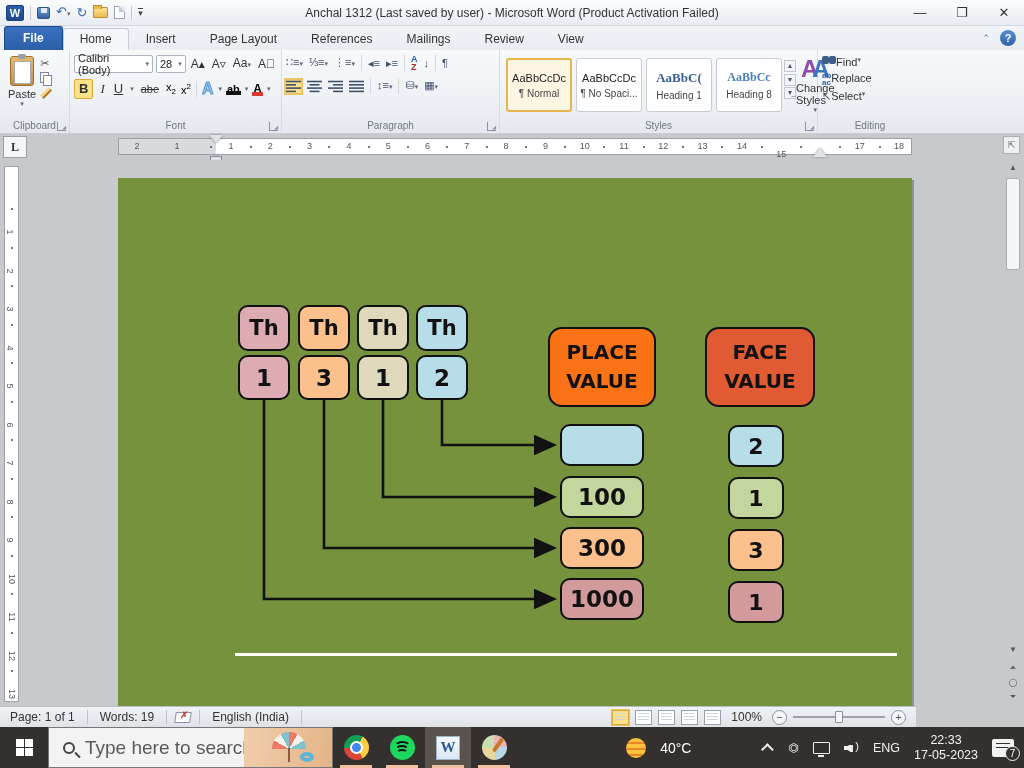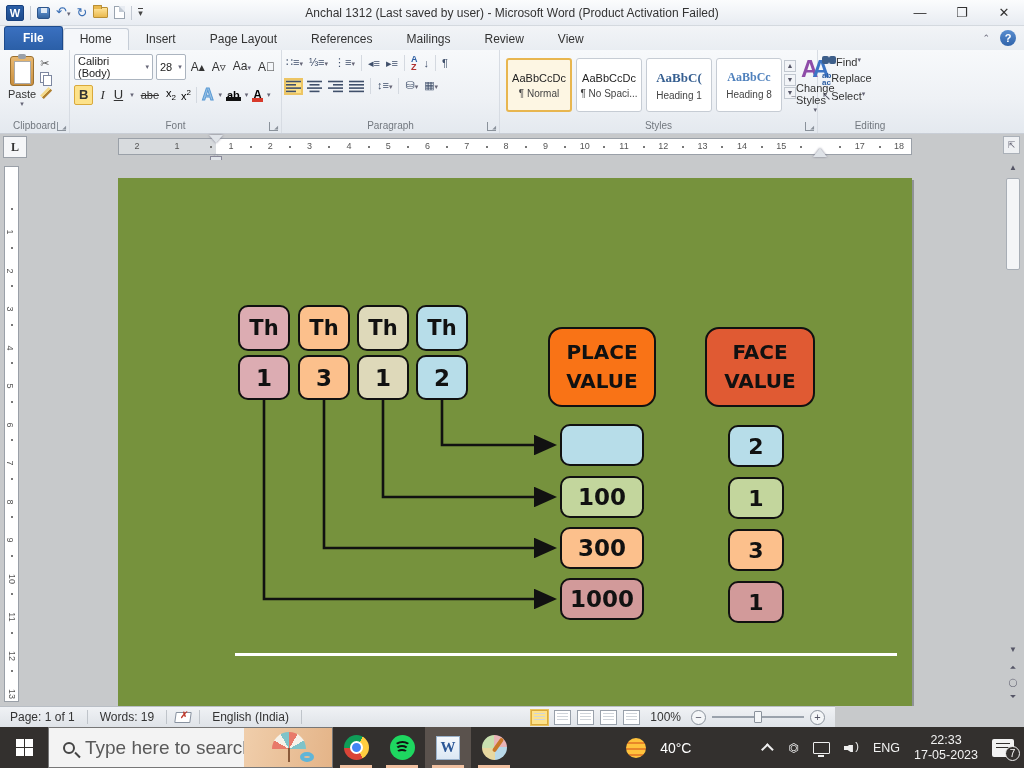--- a/index.html
+++ b/index.html
@@ -58,21 +58,21 @@
   .clipsmall { display:flex; flex-direction:column; gap:3px; padding-top:3px; }
   .csico { font-size:11px; line-height:12px; color:#555; }
   .copyico { width:11px; height:12px; position:relative; }
   .copyico::before,.copyico::after { content:""; position:absolute; width:7px; height:9px; background:#fff; border:1px solid #7d8democ; border:1px solid #7d87a0; }
   .copyico::after { left:3px; top:3px; }
   .brushico { width:12px; height:12px; background:linear-gradient(135deg,#f3d98a 50%,#b08030 50%); clip-path:polygon(0 70%,70% 0,100% 30%,30% 100%); }
 
   
   .g-font { width:212px; }
   .fontrow1 { display:flex; align-items:center; gap:3px; }
-  .combo { background:#fff; border:1px solid #abb4bf; font-size:11px; color:#222; display:flex; align-items:center; justify-content:space-between; padding:1px 3px; height:26px; border-radius:2px; }
+  .combo { background:#fff; border:1px solid #abb4bf; font-size:11px; color:#222; display:flex; align-items:center; justify-content:space-between; padding:1px 3px; height:18px; border-radius:2px; }
   .combo .arr { font-size:7px; color:#667; margin-left:3px; }
   .fname { width:96px; }
   .fsize { width:35px; }
   .fbtn { font-size:12px; color:#333; padding:0 2px; line-height:18px; }
   .fontrow2 { display:flex; align-items:center; gap:5px; margin-top:5px; }
   .fmt { font-size:13px; color:#333; line-height:18px; padding:0 2px; }
   .fmt.bold { font-weight:bold; background:#fde28a; border:1px solid #d9a93c; border-radius:2px; padding:0 4px; }
   .fmt.ital { font-style:italic; font-family:"Liberation Serif",serif; }
   .fmt.und { text-decoration:underline; }
   .fmt.strike { text-decoration:line-through; font-size:11px; }
@@ -161,21 +161,21 @@
     font-weight:bold; color:#111; }
   .thbox { width:52px; height:46px; font-size:21px; }
   .digitbox { width:52px; height:45px; font-size:23px; }
   .bigbox { width:108px; height:80px; border-radius:14px; font-size:20px; text-align:center; line-height:1.45; }
   .pvbox { width:84px; height:42px; font-size:23px; }
   .fvbox { width:56px; height:42px; font-size:22px; }
   #connectors { position:absolute; left:0; top:0; width:794px; height:528px; }
   #whiteline { position:absolute; left:117px; top:475px; width:662px; height:3px; background:#fff; }
 
   
-  #statusbar { position:absolute; left:0; top:706px; width:835px; height:21px;
+  #statusbar { position:absolute; left:0; top:706px; width:916px; height:21px;
     background:linear-gradient(#f0f2f5,#dfe3e8); border-top:1px solid #b9bec5;
     display:flex; align-items:center; font-size:12px; color:#333; }
   .ssep { width:1px; height:14px; background:#bfc4ca; margin:0 8px; }
   .sitem { padding:0 4px; }
   .bookico { width:16px; height:11px; background:#fff; border:1px solid #8892a0; border-radius:1px;
     position:relative; transform:skewX(-8deg); }
   .bookico::before { content:"✗"; position:absolute; left:4px; top:-3px; color:#c0392b; font-size:9px; font-weight:bold; }
   #sb-right { margin-left:auto; display:flex; align-items:center; gap:6px; padding-right:10px; }
   .vb { width:17px; height:15px; background:#fff; border:1px solid #98a0aa; position:relative; }
   .vb::after { content:""; position:absolute; inset:2px; background:repeating-linear-gradient(#cfd4da 0 1px,transparent 1px 3px); }
@@ -466,21 +466,21 @@
       <span class="rnum" style="left: 465.7px;">10</span>
       <span class="rdot" style="left: 446.1px;"></span>
       <span class="rnum" style="left: 505px;">11</span>
       <span class="rdot" style="left: 485.4px;"></span>
       <span class="rnum" style="left: 544.3px;">12</span>
       <span class="rdot" style="left: 524.7px;"></span>
       <span class="rnum" style="left: 583.6px;">13</span>
       <span class="rdot" style="left: 564px;"></span>
       <span class="rnum" style="left: 622.9px;">14</span>
       <span class="rdot" style="left: 603.3px;"></span>
-      <span class="rnum" style="left: 662.2px;">15</span>
+      <span class="rnum" style="left: 662.2px; margin-top: 8px;">15</span>
       <span class="rdot" style="left: 642.6px;"></span>
       <span class="rdot" style="left: 681.9px;"></span>
       <span class="rnum" style="left: 740.8px;">17</span>
       <span class="rdot" style="left: 721.2px;"></span>
       <span class="rnum" style="left: 780.1px;">18</span>
       <span class="rdot" style="left: 760.5px;"></span>
     </div>
   <div id="rulertoggle">⇱</div>
 </div>
 

